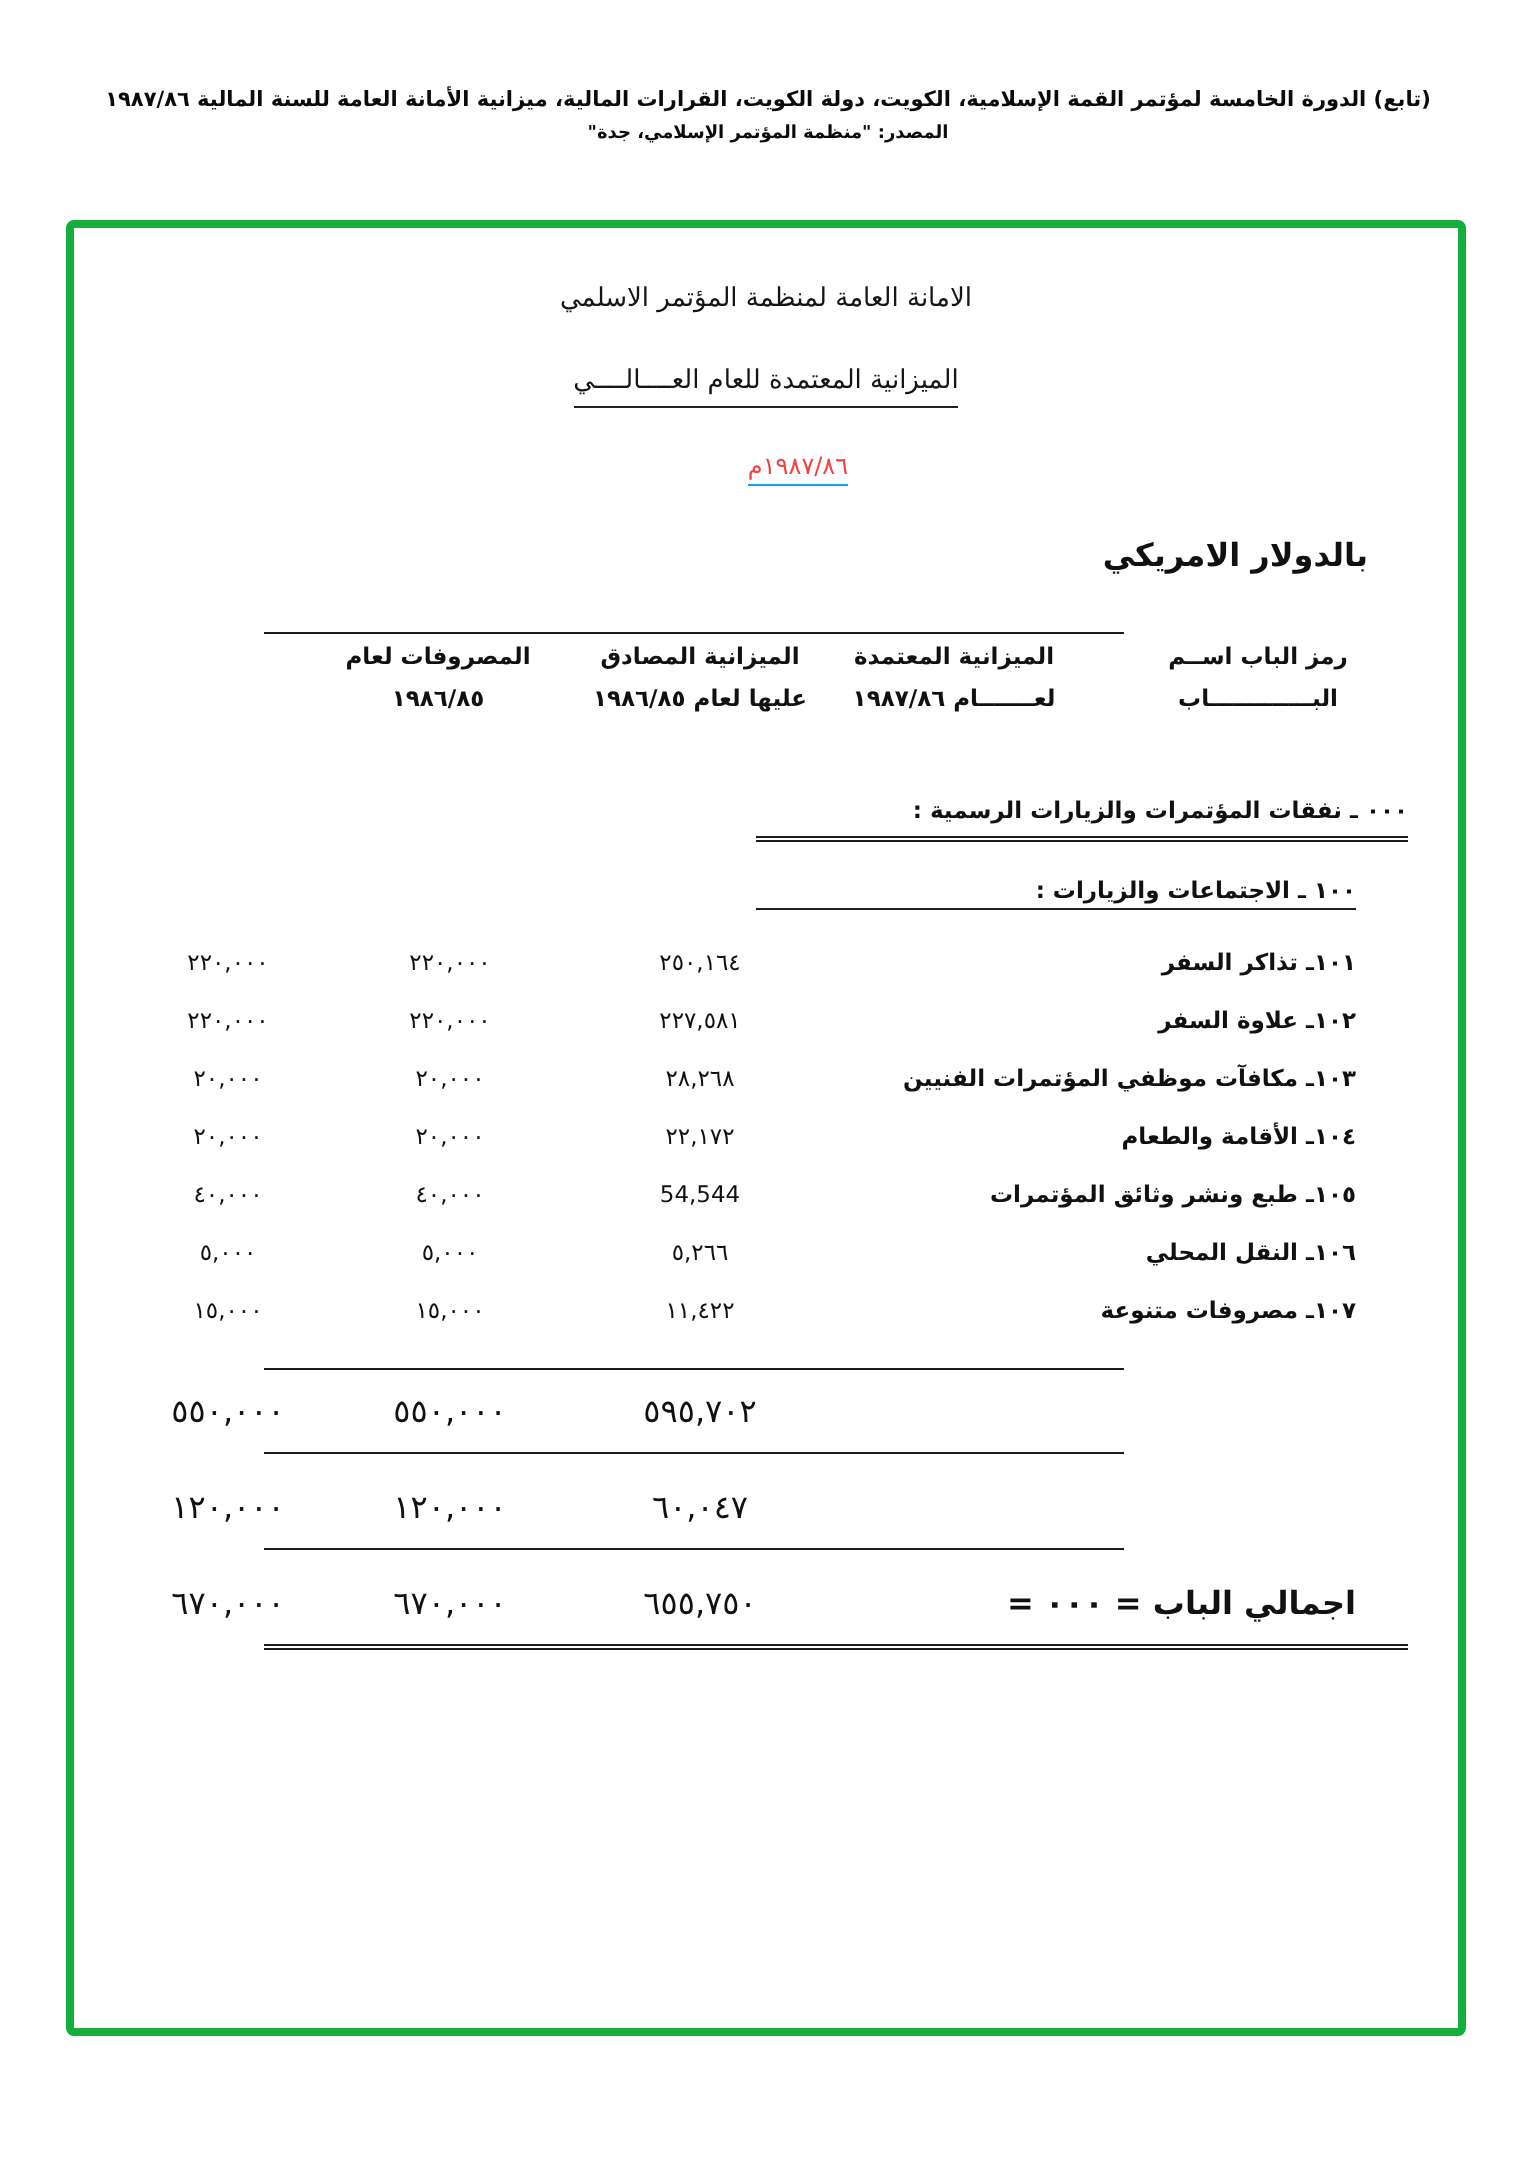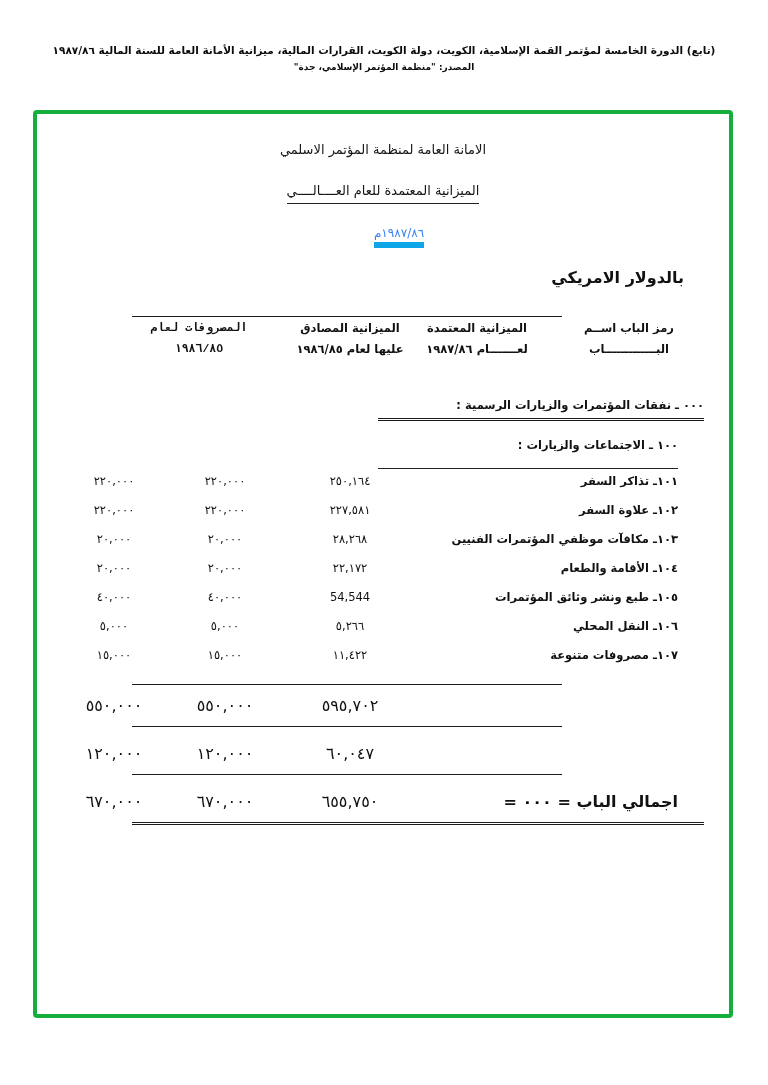--- a/index.html
+++ b/index.html
@@ -74,24 +74,24 @@
     font-size: 13px;
     color: #151515;
     margin-top: 26px;
     letter-spacing: 1px;
     display: inline-block;
     border-bottom: 1px solid #222;
     padding-bottom: 5px;
   }
   .title3 {
     font-size: 12px;
-    color: #3b82f6;
+    color: #ef4444;
     margin-top: 22px;
     display: inline-block;
-    border-bottom: 6px solid #0ea5e9;
+    border-bottom: 1px solid #0ea5e9;
     padding-bottom: 2px;
     margin-left: 32px;
   }
 
   .currency-note {
     position: absolute;
     top: 142px;
     right: 30px;
     font-size: 16px;
     font-weight: bold;
@@ -110,21 +110,21 @@
     position: absolute;
     text-align: center;
     font-size: 11.5px;
     font-weight: bold;
     line-height: 1.8;
     color: #111;
   }
   .ch-code   { right: 10px;  top: 4px; width: 150px; text-align: right; }
   .ch-c1     { right: 178px; top: 4px; width: 118px; }
   .ch-c2     { right: 300px; top: 4px; width: 128px; }
-  .ch-c3     { right: 450px; top: 4px; width: 130px; font-family: Liberation Mono, monospace; }
+  .ch-c3     { right: 430px; top: 4px; width: 130px; }
 
   .head-rule {
     position: absolute;
     top: 190px;
     right: 152px;
     width: 430px;
     border-top: 1px solid #1b1b1b;
   }
 
   
@@ -148,21 +148,21 @@
   .section-b {
     position: absolute;
     top: 312px;
     right: 36px;
     width: 300px;
     font-size: 11.5px;
     font-weight: bold;
     color: #111;
     text-align: right;
     border-bottom: 1px solid #222;
-    padding-bottom: 16px;
+    padding-bottom: 2px;
   }
 
   
   .rows {
     position: absolute;
     top: 348px;
     left: 0;
     width: 662px;
   }
   .row {

